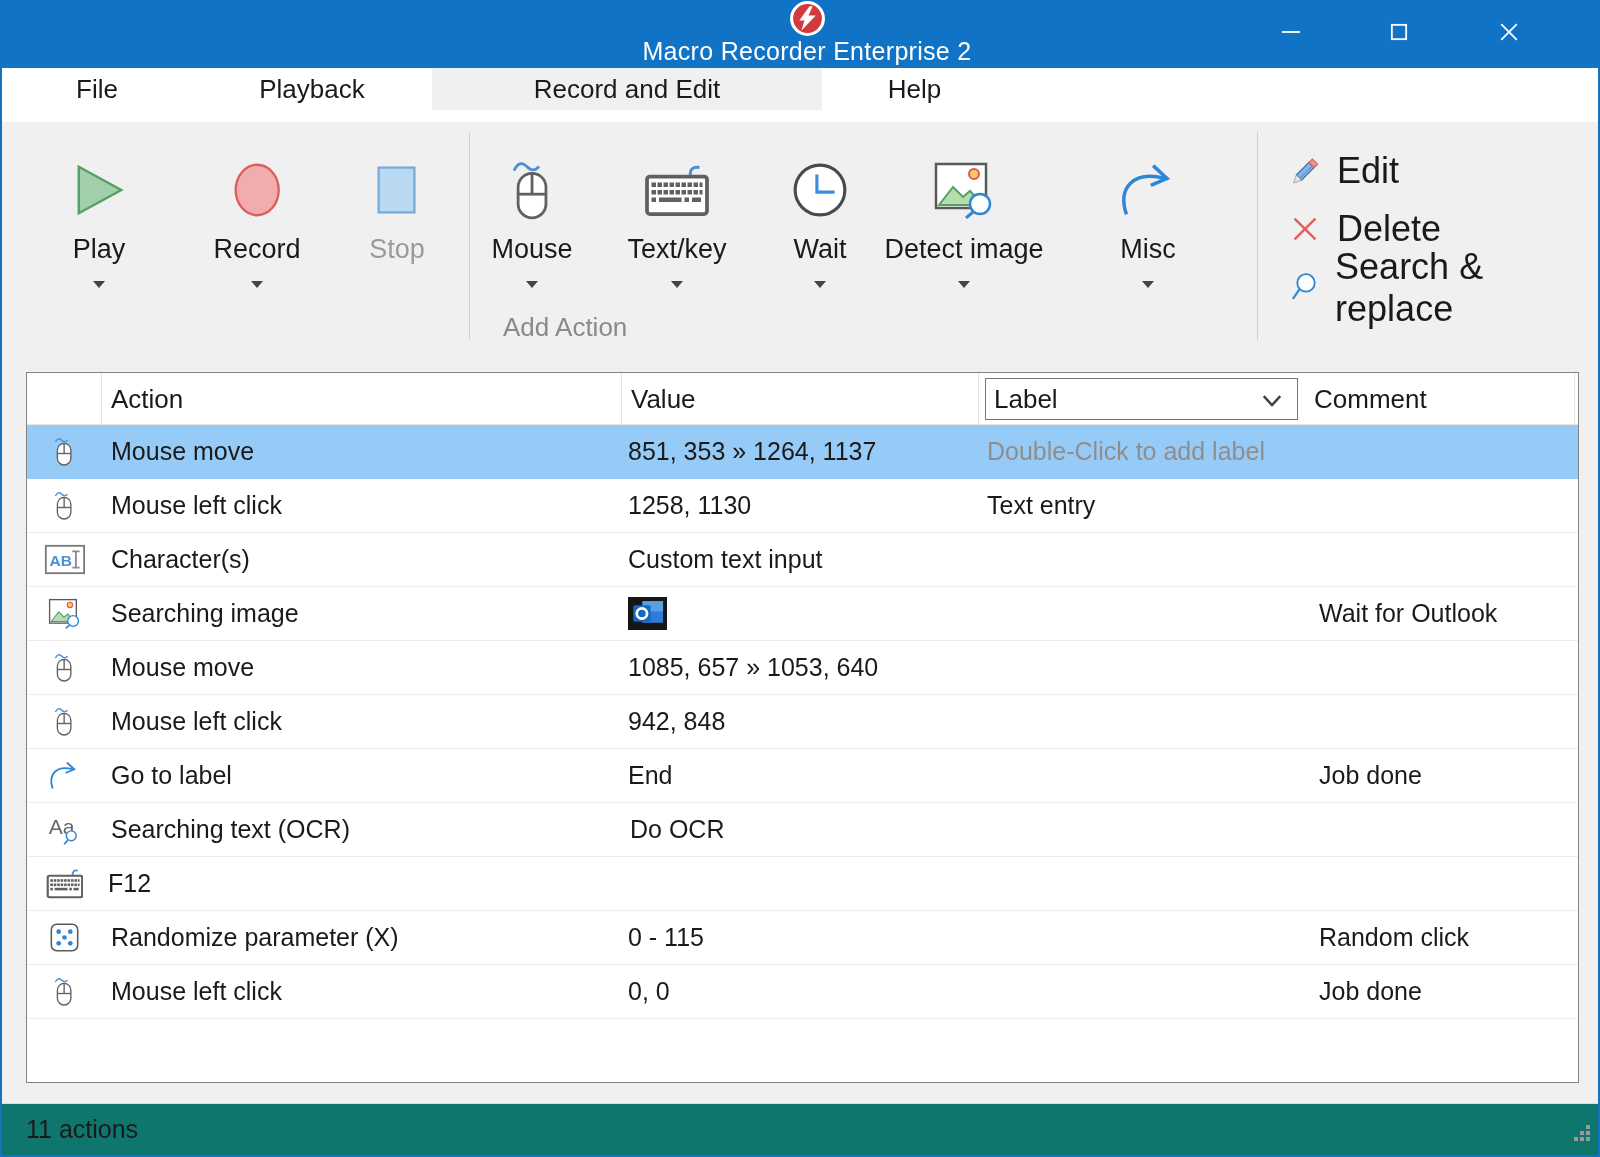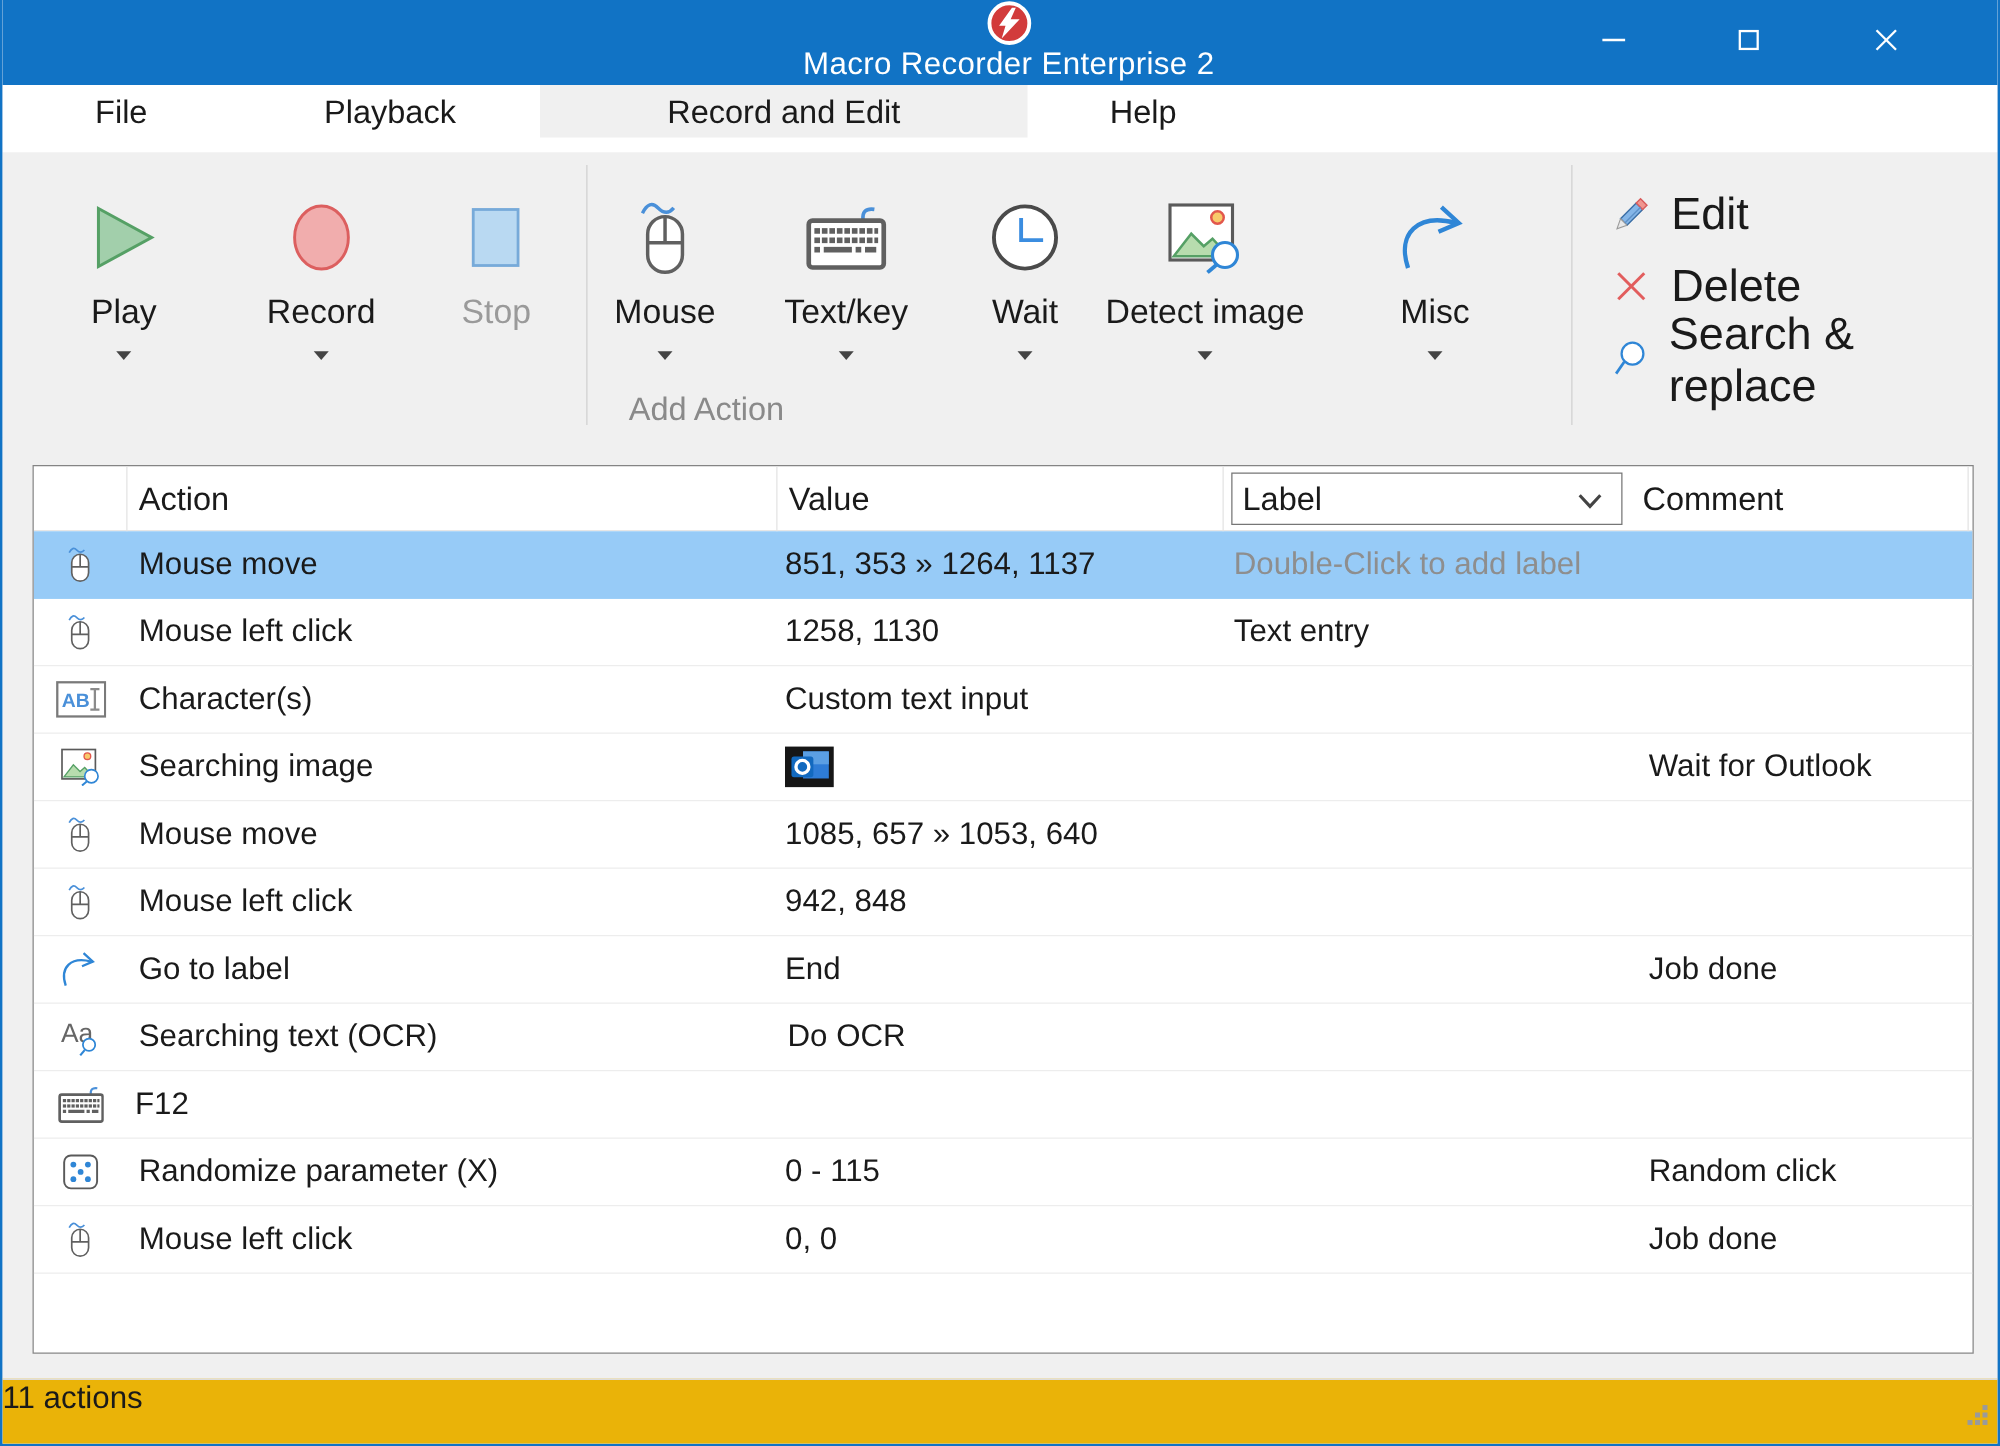--- a/index.html
+++ b/index.html
@@ -56,21 +56,21 @@
   .cell { overflow:hidden; white-space:nowrap; }
   .c-icon { display:flex; align-items:center; justify-content:center; }
   .c-icon svg { height:31px; width:auto; display:block; }
   .c-action { padding-left:9px; }
   .c-value { padding-left:6px; display:flex; align-items:center; }
   .c-value svg { display:block; height:33px; width:auto; }
   .c-label { padding-left:8px; }
   .c-comment { padding-left:14px; }
   .placeholder { color:#8e8e8e; }
   
-  .statusbar { position:absolute; left:0; right:0; bottom:0; height:52px; background:#eab308; border-top:1px solid #dcdcdc; display:flex; align-items:flex-start; font-size:25px; }
+  .statusbar { position:absolute; left:0; right:0; bottom:0; height:52px; background:#0f766e; border-top:1px solid #dcdcdc; display:flex; align-items:center; padding-left:24px; font-size:25px; }
   .grip { position:absolute; right:7px; bottom:7px; }
 </style>
 </head>
 <body>
 
 <div class="window">
 
   <div class="titlebar">
     <span class="logo">
         <svg viewBox="0 0 36 36">

